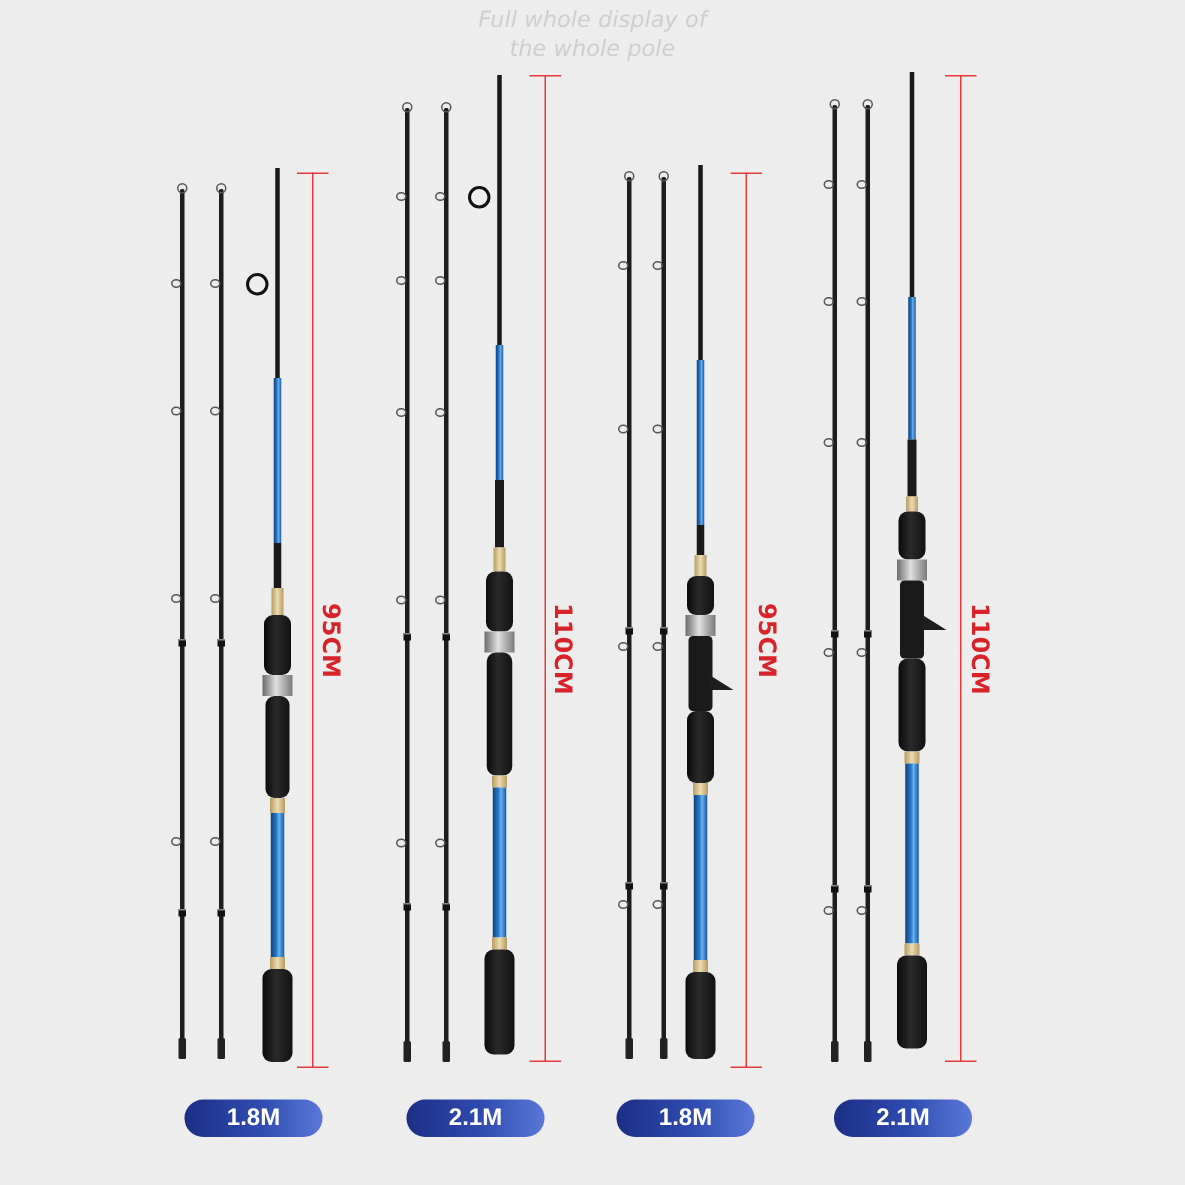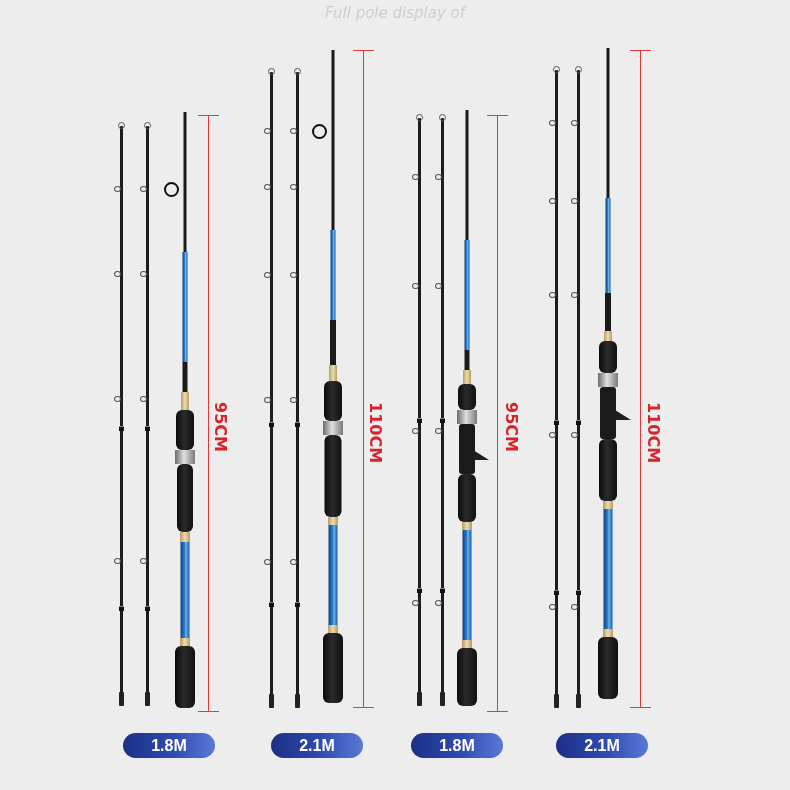--- a/index.html
+++ b/index.html
@@ -22,21 +22,22 @@
   .bigring{position:absolute;width:11px;height:11px;border:2px solid #111;border-radius:50%;background:transparent;}
   .dim{position:absolute;width:1px;background:#e63a3a;}
   .dim .cap{position:absolute;left:-10px;width:21px;height:1px;background:#e63a3a;}
   .dimlabel{position:absolute;color:#d8232a;font-weight:bold;font-size:16px;font-family:"DejaVu Sans",sans-serif;writing-mode:vertical-rl;letter-spacing:0px;}
   .badge{position:absolute;top:733px;width:92px;height:25px;border-radius:13px;background:linear-gradient(90deg,#1c2f86,#2f4bb0 55%,#5a78d8);color:#fff;font-size:16px;font-weight:bold;text-align:center;line-height:25px;font-family:Liberation Sans, sans-serif;}
 </style>
 </head>
 <body>
 
 <div class="caption">
-  <div>Full pole display of</div>
+  <div>Full whole display of</div>
+  <div>the whole pole</div>
 </div>
 
 <div class="group" style="left:0;width:790px;">
   <div class="tip" style="left:120px;top:126px;height:580px;">
     <div class="toptop"></div>
     <div class="ring" style="top:60px;"></div>
       <div class="ring" style="top:145px;"></div>
     <div class="ring" style="top:270px;"></div>
       <div class="ring" style="top:432px;"></div>
     <div class="ferrule" style="top:300px;"></div>

